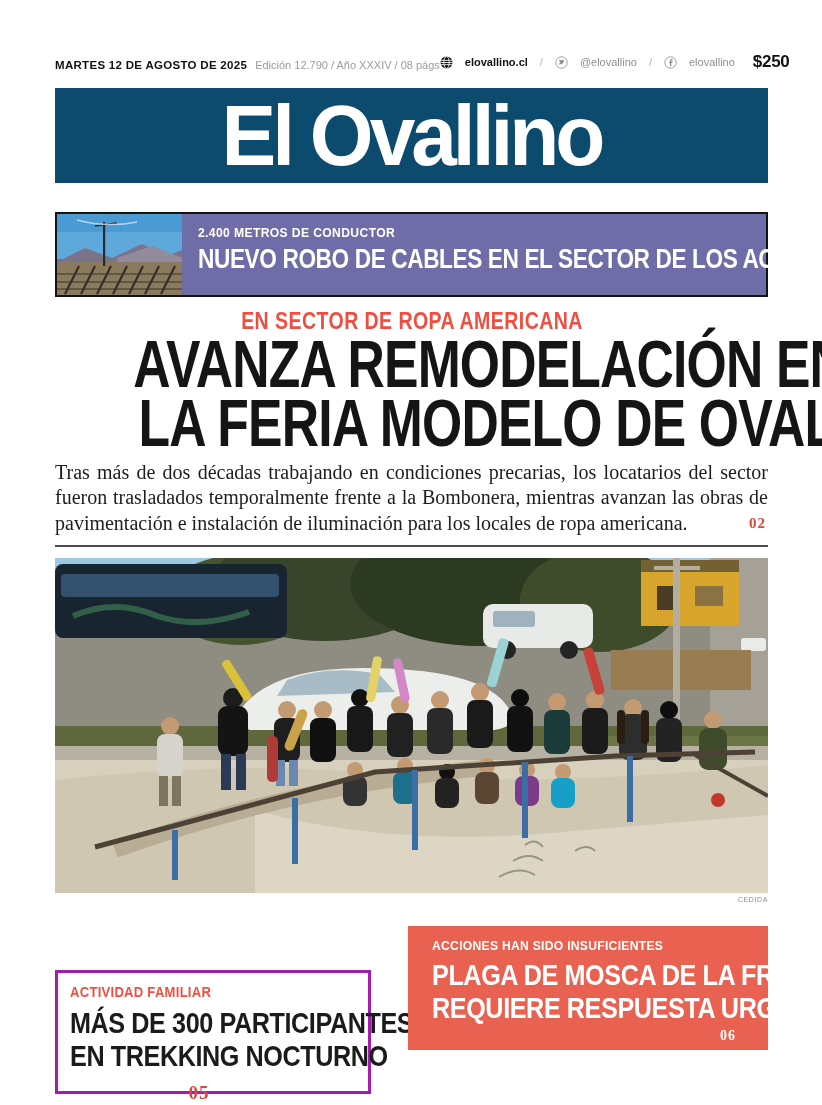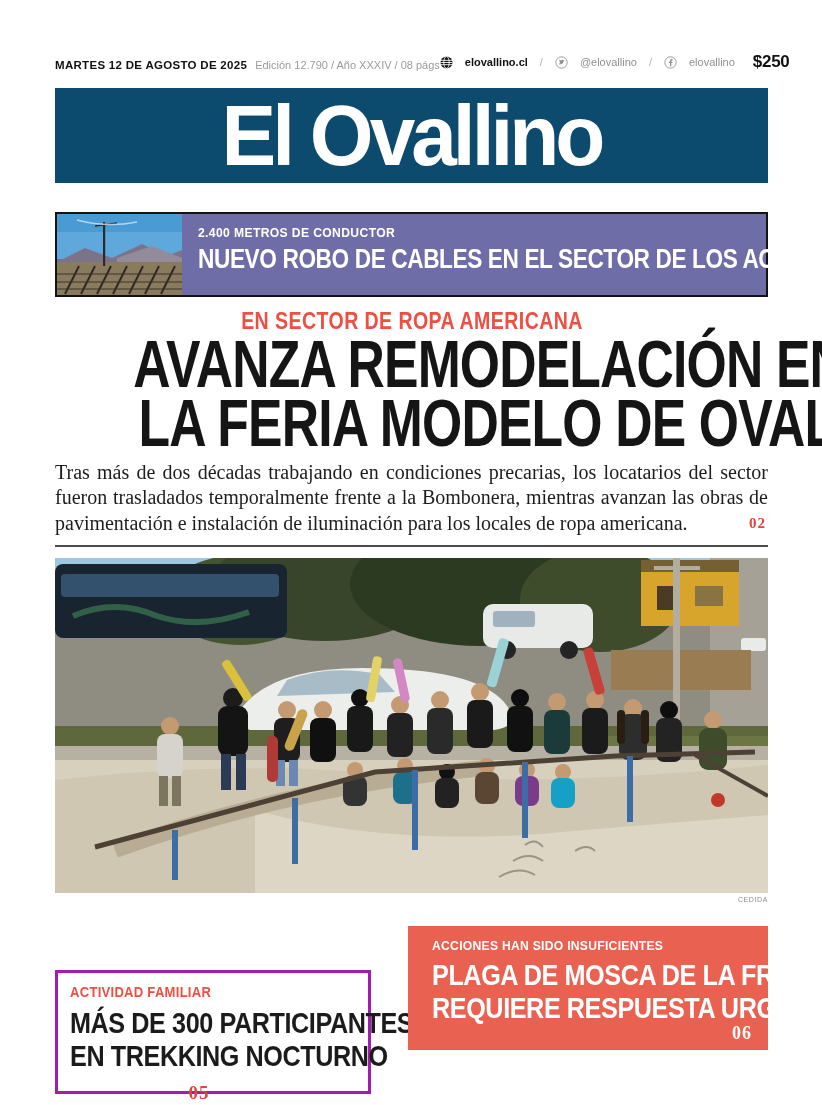--- a/index.html
+++ b/index.html
@@ -51,21 +51,21 @@
   
   .box-left{position:absolute;left:55px;top:926px;width:316px;height:124px;background:#fff;border:3px solid #a21caf;box-sizing:border-box;padding:10px 12px;margin-top:44px;}
   .box-kicker-red{color:#ef4f42;font-size:14.5px;font-weight:800;letter-spacing:.3px;display:inline-block;transform:scaleX(.9);transform-origin:left center;}
   .box-headline-dark{margin-top:5px;color:#1b1b1b;font-size:30px;font-weight:800;line-height:1.1;letter-spacing:-.5px;text-align:center;}
   .box-headline-dark .hl{display:inline-block;transform:scaleX(.84);transform-origin:left center;white-space:nowrap;}
   .box-left .pg{font-family:"Liberation Serif",serif;font-weight:700;font-size:19px;color:#e0473a;margin-left:-28px;letter-spacing:1px;}
   .box-right{position:absolute;left:408px;top:926px;width:360px;height:124px;background:#e96150;box-sizing:border-box;padding:10px 24px;color:#fff;}
   .box-kicker-white{color:#fff;font-size:13.5px;font-weight:800;letter-spacing:.3px;display:inline-block;transform:scaleX(.9);transform-origin:left center;}
   .box-headline-white{margin-top:4px;color:#fff;font-size:30px;font-weight:800;line-height:1.1;letter-spacing:-.5px;}
   .box-headline-white .hl{display:inline-block;transform:scaleX(.84);transform-origin:left center;white-space:nowrap;}
-  .box-right .pg{position:absolute;right:16px;bottom:6px;font-family:"Liberation Serif",serif;font-weight:700;font-size:18px;color:#fff;letter-spacing:1px;}
+  .box-right .pg{position:absolute;right:32px;bottom:6px;font-family:"Liberation Serif",serif;font-weight:700;font-size:14px;color:#fff;letter-spacing:1px;}
 </style>
 </head>
 <body>
 
 <div class="page">
 
   <header class="topbar">
     <div class="topbar-left">
       <span class="tb-date">MARTES 12 DE AGOSTO DE 2025</span>
       <span class="tb-edition">Edición 12.790 / Año XXXIV / 08 págs</span>

